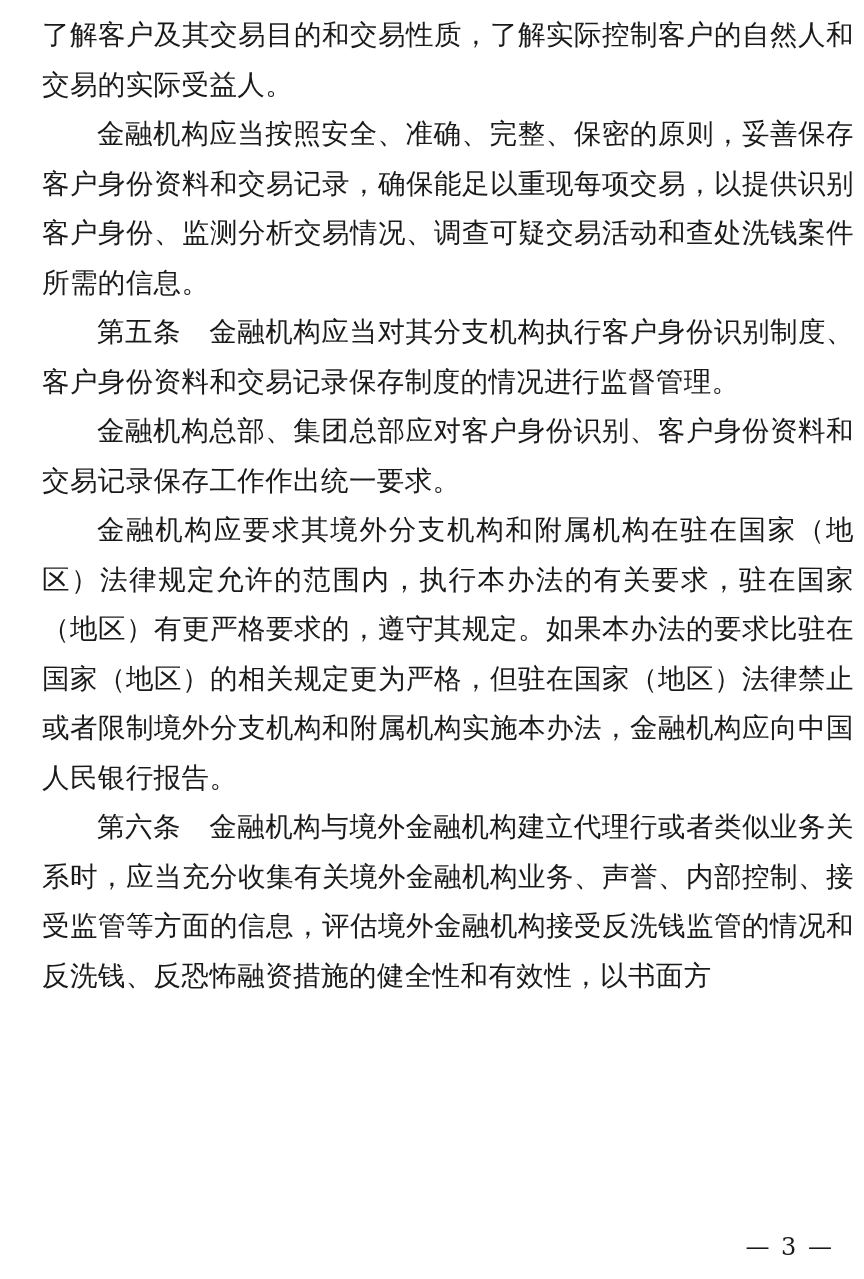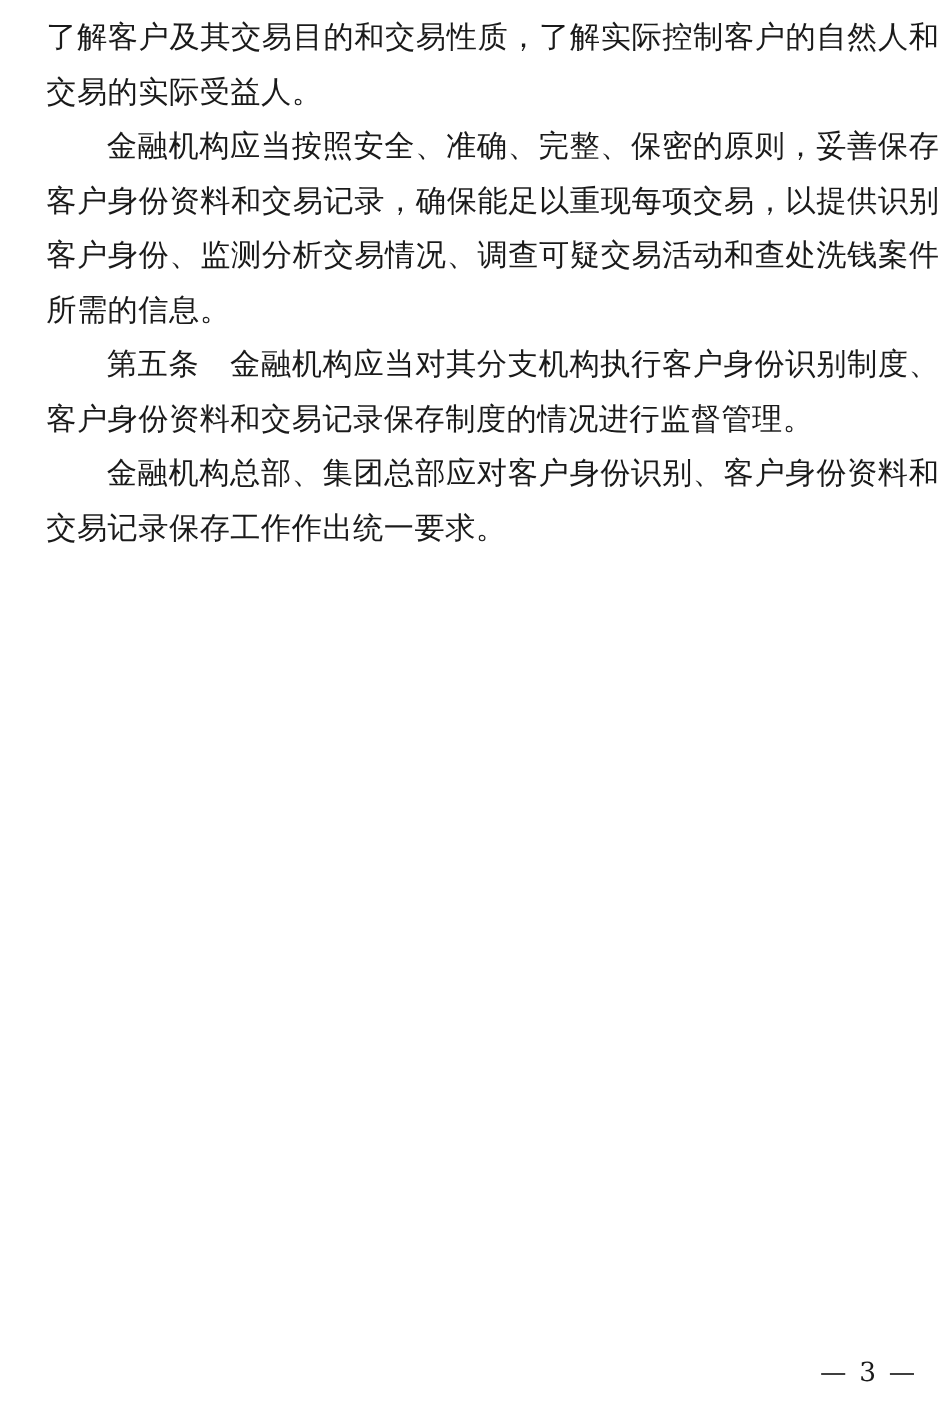--- a/index.html
+++ b/index.html
@@ -54,15 +54,17 @@
 </style>
 </head>
 <body>
 
 <div class="page">
   <div class="body-text">
     <p class="para cont">了解客户及其交易目的和交易性质，了解实际控制客户的自然人和交易的实际受益人。</p>
     <p class="para">金融机构应当按照安全、准确、完整、保密的原则，妥善保存客户身份资料和交易记录，确保能足以重现每项交易，以提供识别客户身份、监测分析交易情况、调查可疑交易活动和查处洗钱案件所需的信息。</p>
     <p class="para">第五条　金融机构应当对其分支机构执行客户身份识别制度、客户身份资料和交易记录保存制度的情况进行监督管理。</p>
     <p class="para">金融机构总部、集团总部应对客户身份识别、客户身份资料和交易记录保存工作作出统一要求。</p>
+    <p class="para">金融机构应要求其境外分支机构和附属机构在驻在国家（地区）法律规定允许的范围内，执行本办法的有关要求，驻在国家（地区）有更严格要求的，遵守其规定。如果本办法的要求比驻在国家（地区）的相关规定更为严格，但驻在国家（地区）法律禁止或者限制境外分支机构和附属机构实施本办法，金融机构应向中国人民银行报告。</p>
+    <p class="para">第六条　金融机构与境外金融机构建立代理行或者类似业务关系时，应当充分收集有关境外金融机构业务、声誉、内部控制、接受监管等方面的信息，评估境外金融机构接受反洗钱监管的情况和反洗钱、反恐怖融资措施的健全性和有效性，以书面方</p>
   </div>
   <div class="footer">— 3 —</div>
 </div>
 
 </body></html>

